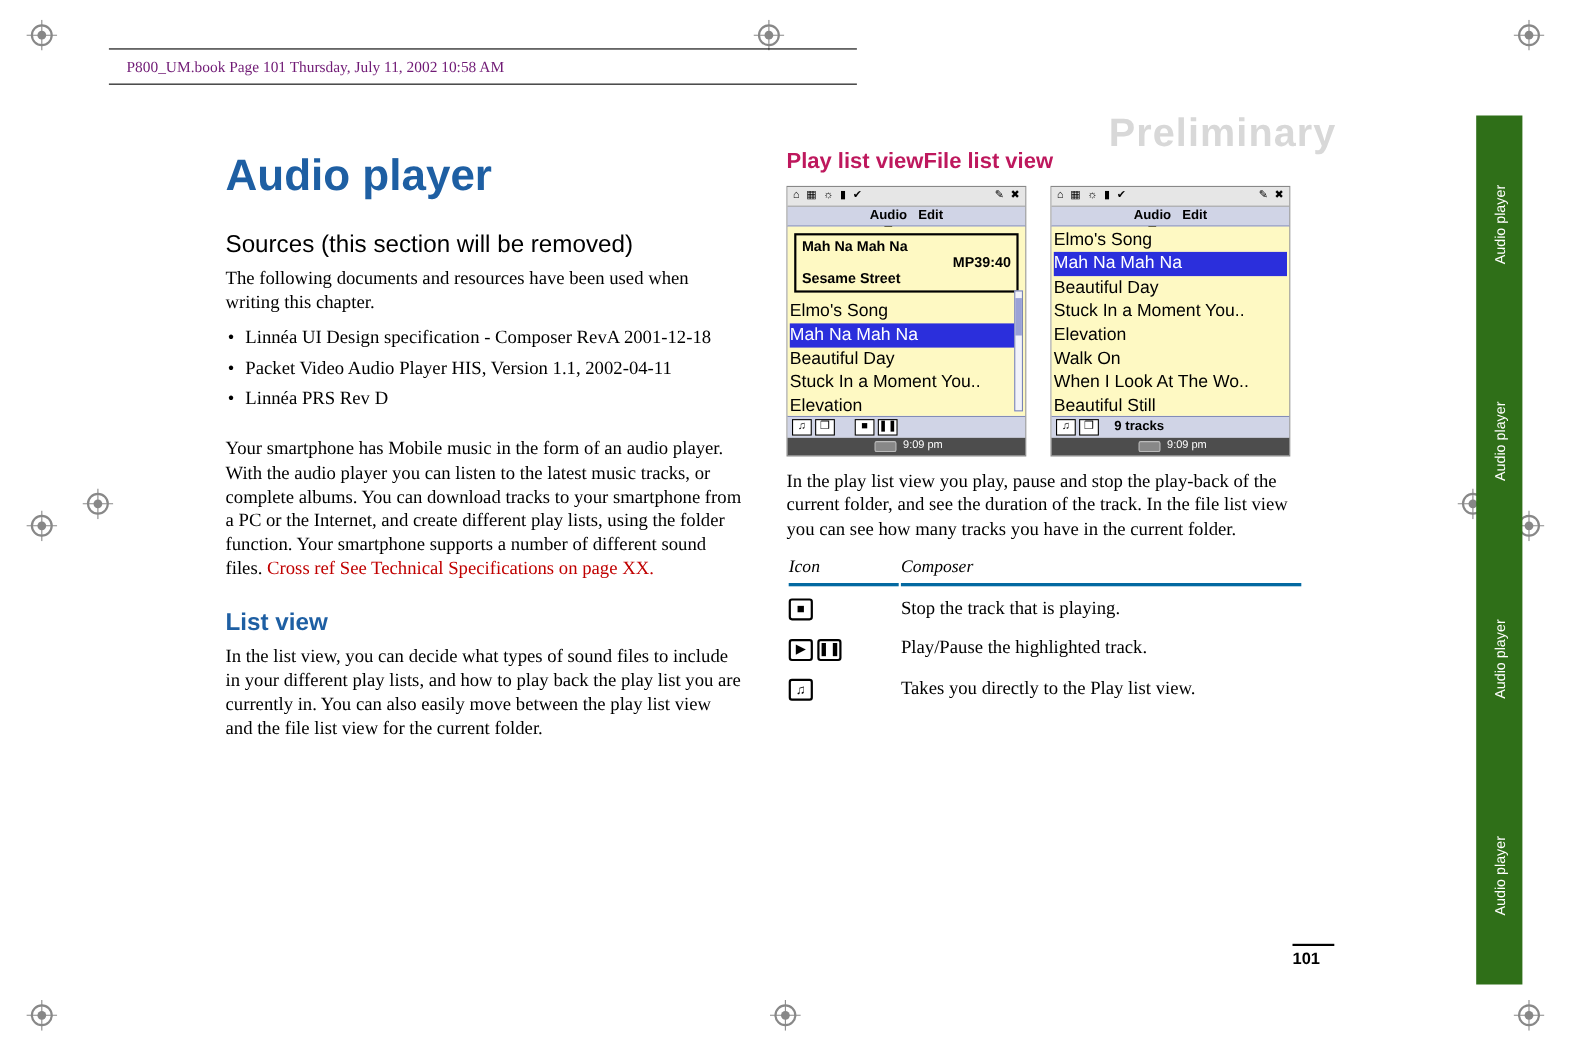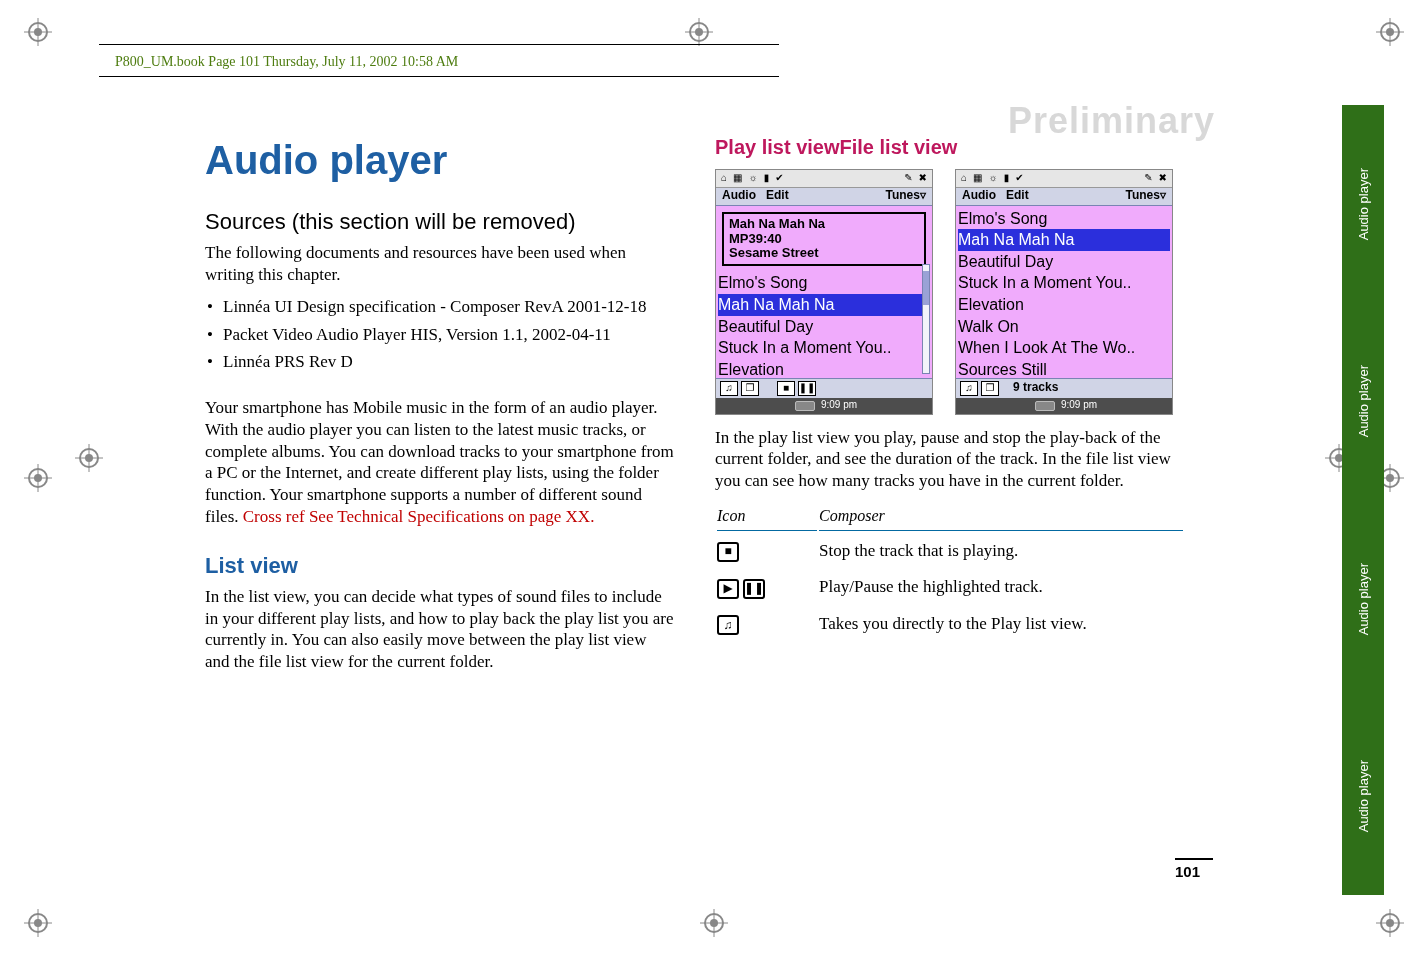--- a/index.html
+++ b/index.html
@@ -20,21 +20,21 @@
   .rm-l2 { top: 48%; left: 75px; transform: translateY(-50%);}
   .rm-r2 { top: 48%; right: 75px; transform: translateY(-50%);}
   
 
   .spine-tabs { position: absolute; right: 44px; top: 105px; width: 42px; height: 790px; background: #2f6f18; display:flex; flex-direction:column; }
   .tab-seg { flex:1; display:flex; align-items:center; justify-content:center; }
   .tab-label { color:#fff; font-family: Arial, Helvetica, sans-serif; font-size:13px; writing-mode: vertical-rl; transform: rotate(180deg); }
 
   .page { position:absolute; top: 40px; left: 85px; width: 1200px; height: 870px; }
 
-  .running-head { position:absolute; top:14px; left:30px; font-family: 'Times New Roman', serif; font-size: 14px; color:#4d7c0f; }
+  .running-head { position:absolute; top:14px; left:30px; font-family: 'Times New Roman', serif; font-size: 14px; color:#701a75; }
   .running-head-rule { position:absolute; top:4px; left:14px; width:680px; border-top:1px solid #000; border-bottom:1px solid #000; height:33px; }
 
   .watermark { position:absolute; top:60px; right:70px; font-family: Arial, Helvetica, sans-serif; font-weight:bold; font-size:36px; color:#d8d8d8; letter-spacing:1px; }
 
   .content { position:absolute; top: 95px; left: 120px; width: 990px; height: 740px; }
   .cols { display:flex; gap:40px; }
   .col { width: 470px; font-size:17px; line-height:1.28; color:#000; }
 
   h1.title { font-family: Arial, Helvetica, sans-serif; color:#1e5fa3; font-size:40px; font-weight:bold; margin-bottom:22px; }
   h2.section { font-family: Arial, Helvetica, sans-serif; font-size:22px; font-weight:normal; margin-bottom:6px; }
@@ -42,38 +42,38 @@
   h3.sub-k { font-family: Arial, Helvetica, sans-serif; color:#be185d; font-size:20px; font-weight:bold; margin-bottom:8px; }
   p { margin-bottom:10px; }
   .red { color:#c00000; }
   ul.bullets { list-style:none; margin:8px 0 24px 0; }
   ul.bullets li { position:relative; padding-left:18px; margin-bottom:6px; }
   ul.bullets li::before { content:"•"; position:absolute; left:2px; top:0; }
 
   .screenshots { display:flex; gap:22px; margin:4px 0 12px 0; }
   .phone { width:218px; border:1px solid #888; background:#fff; font-family: Arial, Helvetica, sans-serif; font-size:12px; position:relative; }
   .ph-status { height:18px; background:#e6e6e6; border-bottom:1px solid #999; display:flex; align-items:center; gap:6px; padding:0 5px; font-size:11px; }
-  .ph-menu { height:18px; background:#d0d4e6; border-bottom:1px solid #7a84b3; display:flex; align-items:center; padding:0 6px; font-weight:bold; font-size:12px; justify-content:space-between; }
+  .ph-menu { height:18px; background:#d0d4e6; border-bottom:1px solid #7a84b3; display:flex; align-items:center; padding:0 6px; font-weight:bold; font-size:12px; justify-content:space-between;flex-direction:column; }
   .ph-menu .right { font-weight:bold; }
-  .ph-body { height:172px; background:#f0abfc; position:relative; overflow:hidden; }
+  .ph-body { height:172px; background:#fef9c3; position:relative; overflow:hidden; }
   .ph-np { margin:6px; border:2px solid #000; padding:3px 5px; font-weight:bold; font-size:13px; line-height:1.15; }
-  .ph-np .row2 { display:flex; justify-content:flex-start; }
+  .ph-np .row2 { display:flex; justify-content:flex-end; }
   .ph-list { padding:0 2px; font-size:16px; line-height:1.35; }
   .ph-list .sel { background:#2b2fdc; color:#fff; }
   .ph-scroll { position:absolute; right:2px; top:58px; bottom:4px; width:8px; border:1px solid #7a84b3; background:#f2f3fa; }
   .ph-scroll .thumb { position:absolute; left:0; right:0; top:6px; height:34px; background:#9aa2d6; }
   .ph-bar { height:20px; background:#d0d4e6; border-top:1px solid #7a84b3; display:flex; align-items:center; padding:0 4px; gap:4px; }
   .ph-bar .grp { display:flex; gap:3px; }
   .sq { width:18px; height:15px; border:1px solid #000; background:#fff; display:flex; align-items:center; justify-content:center; font-size:10px; }
   .ph-foot { height:16px; background:#4d4d4d; color:#fff; display:flex; align-items:center; justify-content:center; font-size:10px; gap:6px; }
   .kb { width:20px; height:10px; border:1px solid #bbb; background:#888; margin-left:4px; border-radius:2px;}
 
   .icon-table { margin-top:10px; width:100%; }
   .icon-table th { font-style:italic; font-weight:normal; text-align:left; font-size:16px; padding:2px 6px 4px 0; }
-  .icon-table tr.head td, .icon-table tr.head th { border-bottom:1px solid #0369a1; }
+  .icon-table tr.head td, .icon-table tr.head th { border-bottom:3px solid #0369a1; }
   .icon-table td { padding:6px 6px 6px 0; font-size:17px; vertical-align:middle; }
   .ibox { display:inline-flex; align-items:center; justify-content:center; width:22px; height:20px; border:2px solid #000; border-radius:3px; background:#fff; font-size:12px; }
   .ibox + .ibox { margin-left:4px; }
 
   .page-num { position:absolute; bottom:30px; right:72px; font-family: Arial, Helvetica, sans-serif; font-size:15px; font-weight:bold; }
   .page-num::before { content:""; display:block; border-top:2px solid #000; margin-bottom:3px; width:38px; margin-left:auto; }
 
   .mini-icon { font-size:10px; }
 </style>
 </head>
@@ -253,21 +253,21 @@
             </div>
             <div class="ph-body">
               <div class="ph-list" id="ph2list" style="padding-top:2px">
                   <div>Elmo's Song</div>
                   <div class="sel">Mah Na Mah Na</div>
                   <div>Beautiful Day</div>
                   <div>Stuck In a Moment You..</div>
                   <div>Elevation</div>
                   <div>Walk On</div>
                   <div>When I Look At The Wo..</div>
-                  <div>Sources Still</div>
+                  <div>Beautiful Still</div>
                   <div>Hands Clean</div>
                 </div>
             </div>
             <div class="ph-bar">
               <div class="grp">
                 <span class="sq">♫</span>
                 <span class="sq">❐</span>
               </div>
               <span style="width:6px"></span>
               <span style="font-weight:bold">9 tracks</span>

